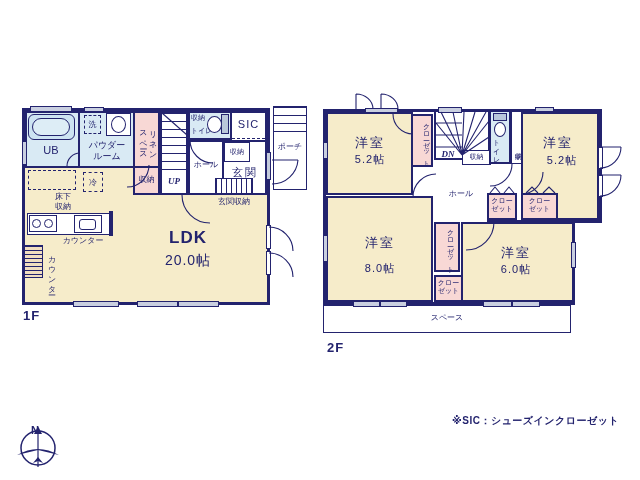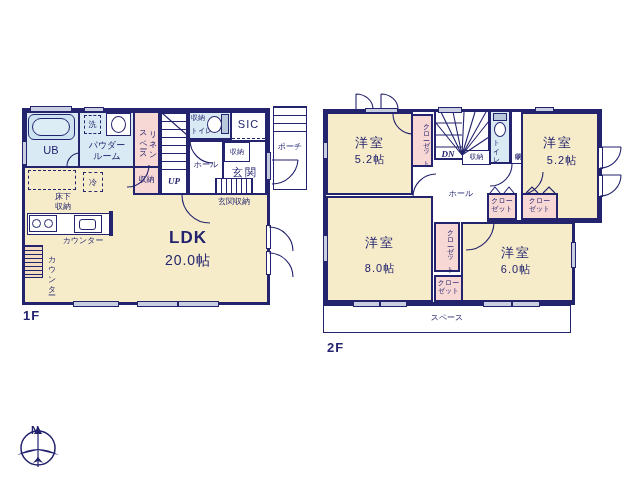--- a/index.html
+++ b/index.html
@@ -243,20 +243,21 @@
         <path d="M167,100 L172,94 L177,100 M181,100 L186,94 L191,100"></path>
         <path d="M203,100 L209,94 L215,100 M220,100 L226,94 L232,100"></path>
         <path d="M139,62 L113,30 M139,62 L118,19 M139,62 L130,19 M139,62 L141,19 M139,62 L152,19 M139,62 L163,19 M139,62 L166,28 M139,62 L166,44 M113,30 L139,30 M113,42 L139,42 M113,54 L139,54"></path>
       </g>
     </svg>
 
     <div class="lbl fname" style="left:4px;top:247px;width:34px;text-align:left;">2F</div>
   </div>
 
 
+  <div class="note" style="left:452px;top:414px;">※SIC：シューズインクローゼット</div>
 
   <svg class="abs" style="left:10px;top:417px;" width="56" height="58" viewBox="0 0 56 58">
     <circle cx="28" cy="31" r="17" stroke="#23236e" stroke-width="1.5" fill="none"></circle>
     <text x="21" y="17" font-size="11" font-weight="bold" fill="#23236e" font-family="Liberation Sans, sans-serif">N</text>
     <line x1="28" y1="14" x2="28" y2="50" stroke="#23236e" stroke-width="1.2"></line>
     <polygon points="28,9 24,17 32,17" fill="#23236e"></polygon>
     <path d="M7,38 Q28,26 49,38 L28,33 Z" fill="#23236e"></path>
     <path d="M23,46 L28,40 L33,46 L28,44 Z" fill="#23236e"></path>
   </svg>
 

